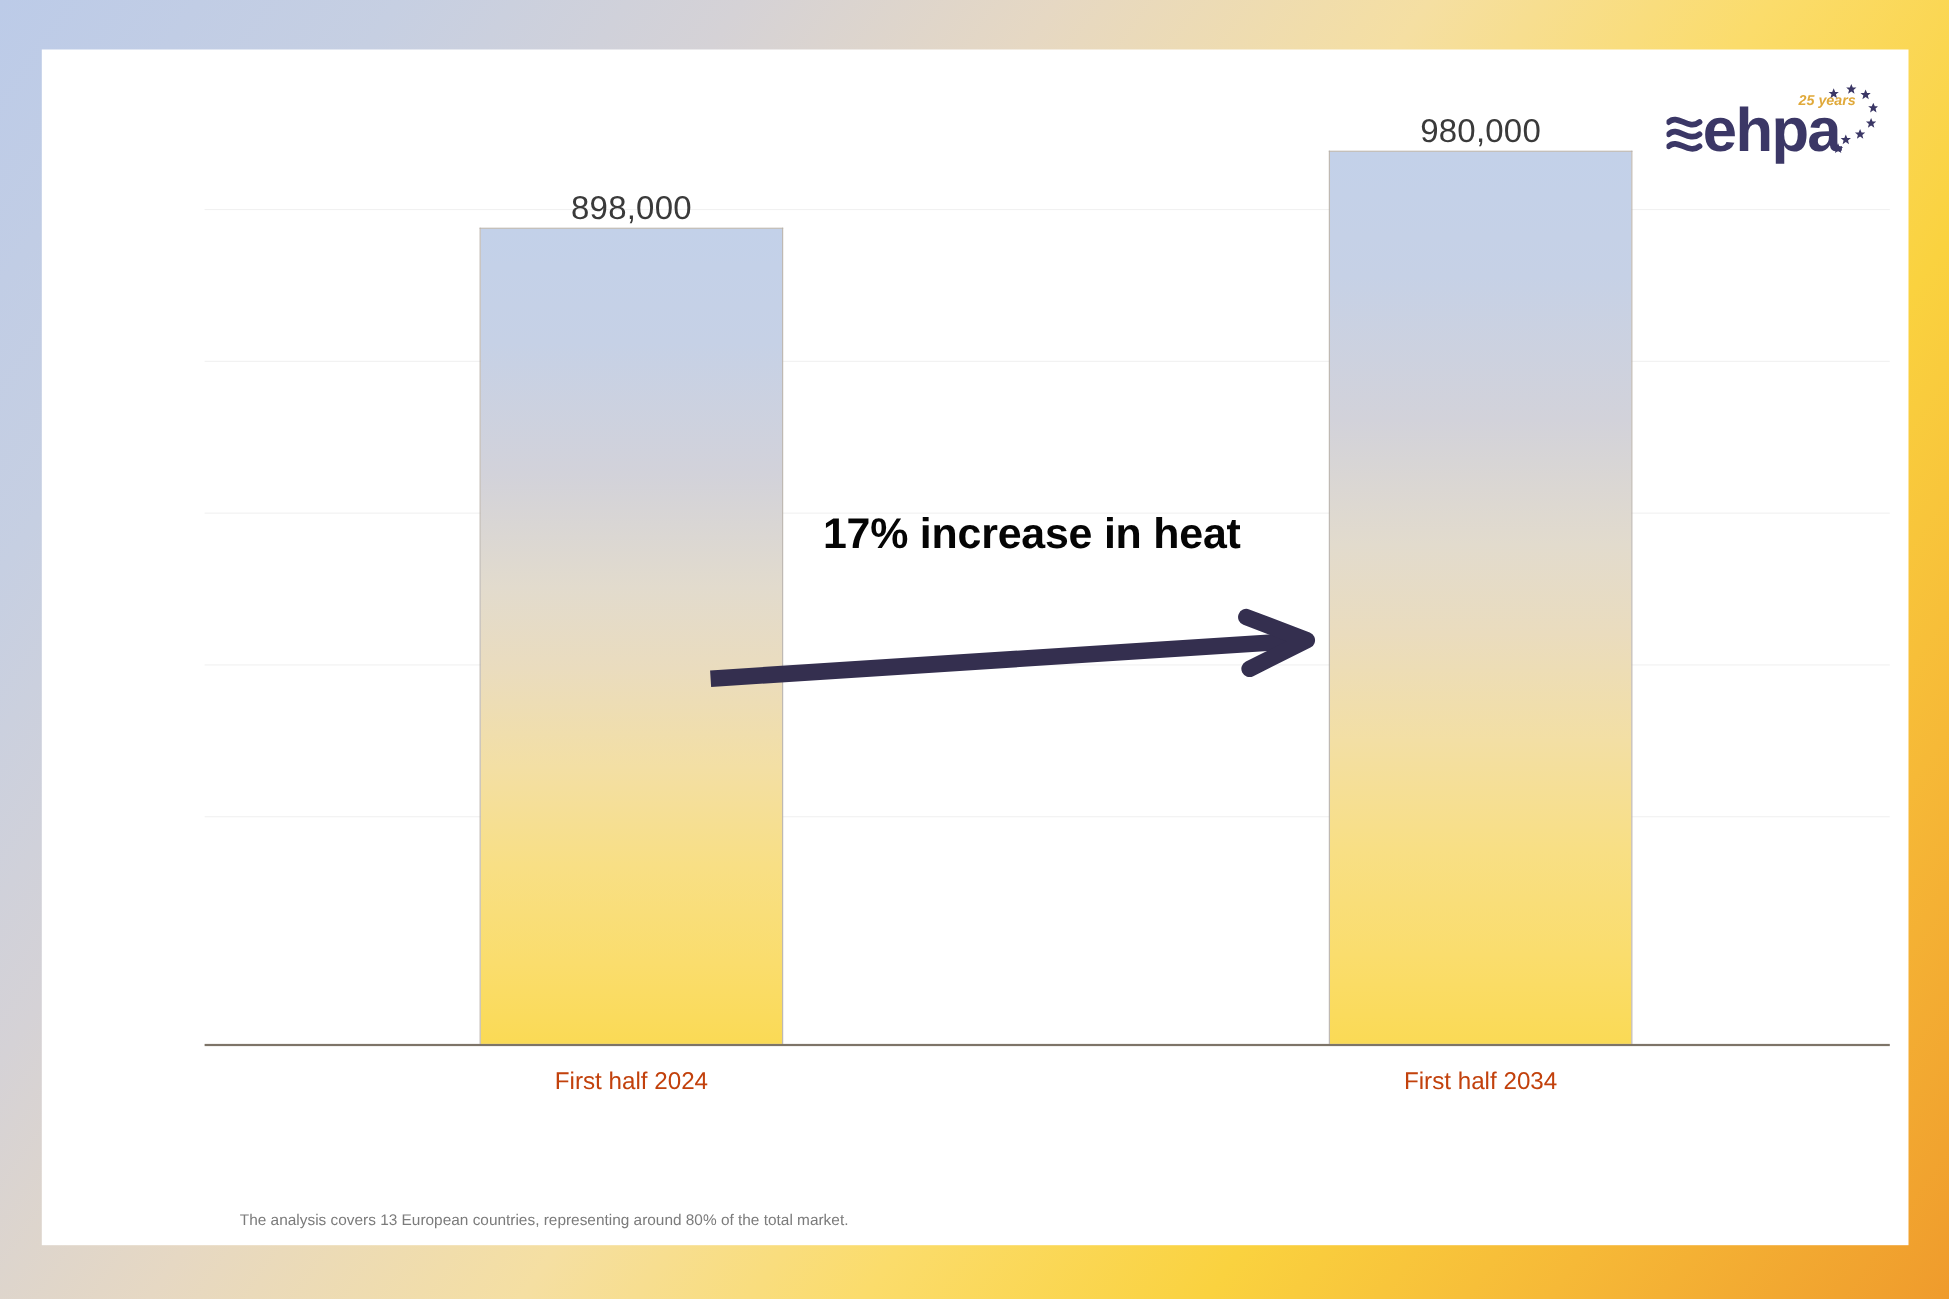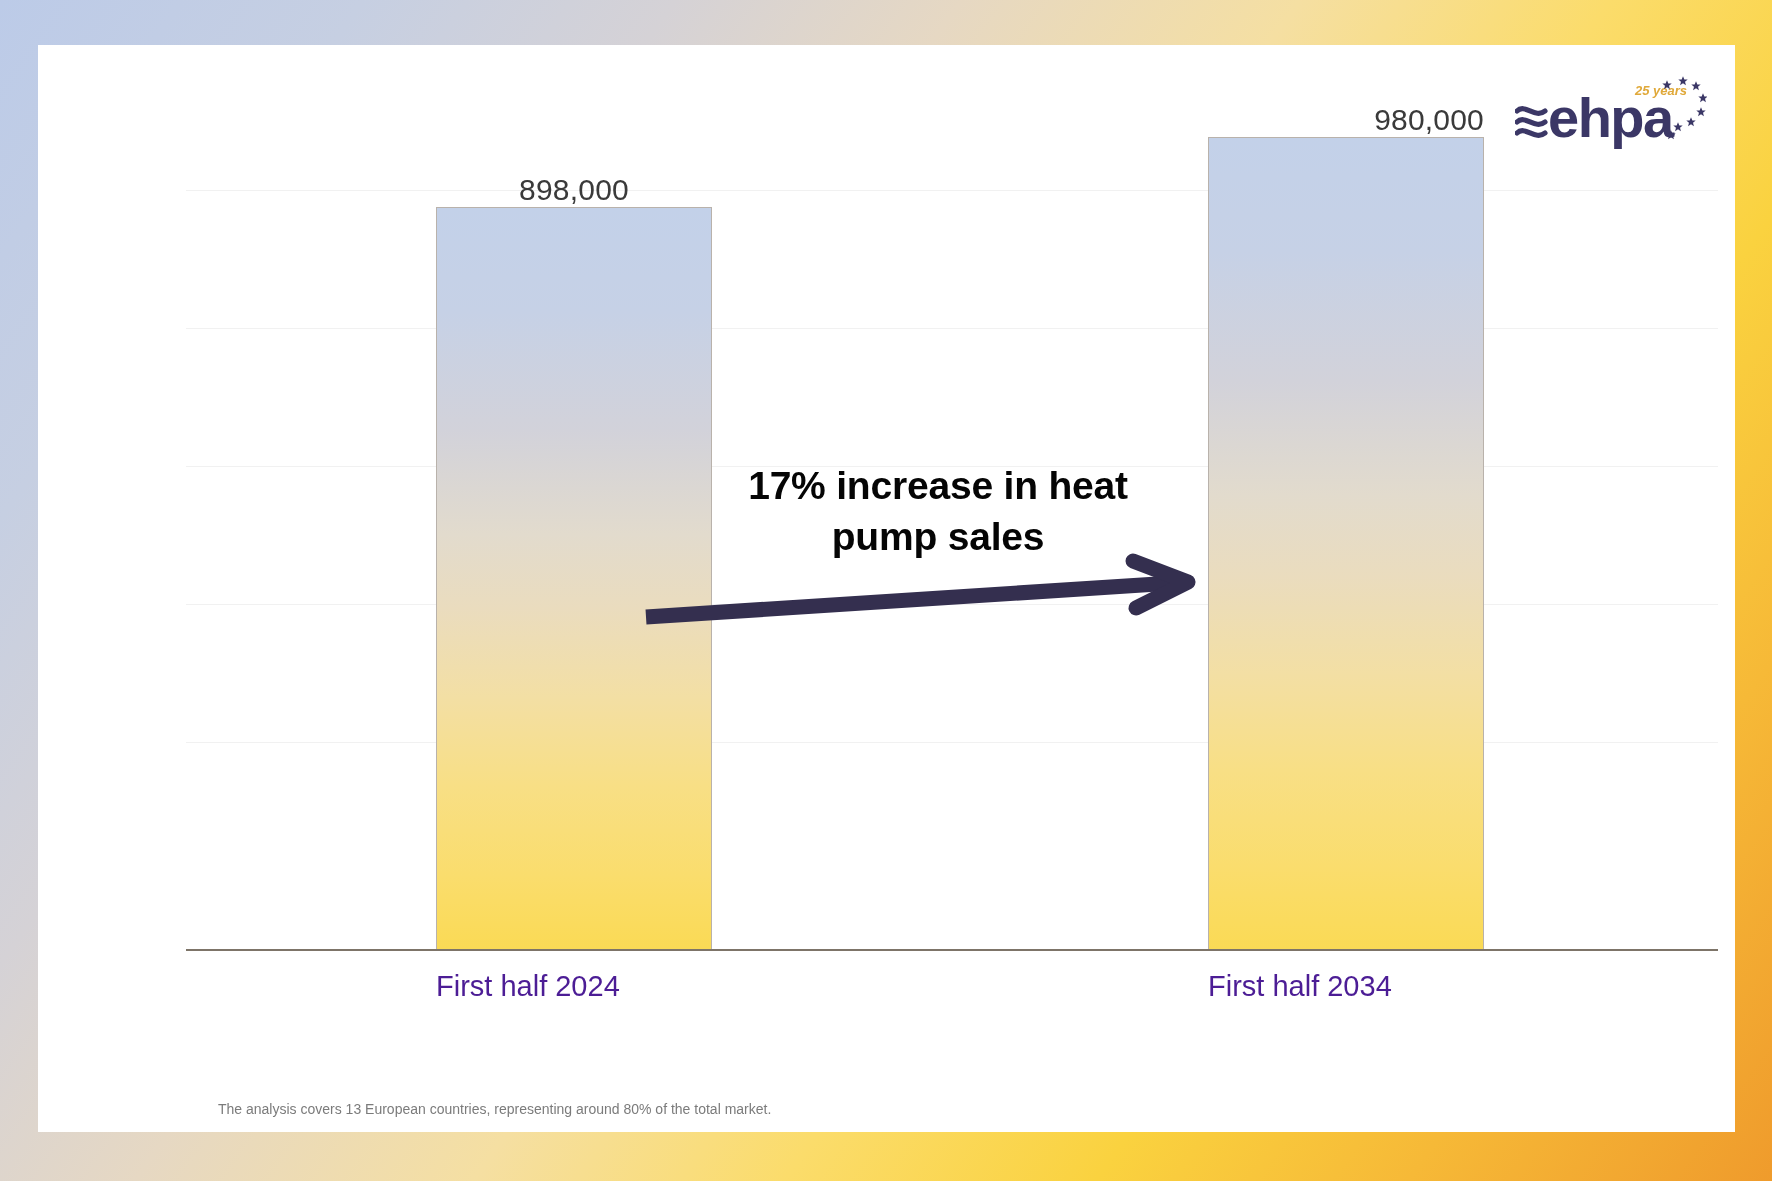--- a/index.html
+++ b/index.html
@@ -92,22 +92,23 @@
   .bar-value {
     position: absolute;
     text-align: center;
     color: #3a3a3a;
     font-size: 30px;
     letter-spacing: 0.2px;
     white-space: nowrap;
   }
   .cat-label {
     position: absolute;
-    color: #4c1d95;
-    font-size: 29px;
+    text-align: center;
+    color: #c2410c;
+    font-size: 22px;
     white-space: nowrap;
   }
 
   
   .callout {
     position: absolute;
     left: 690px;
     top: 415px;
     width: 420px;
     text-align: center;
@@ -188,31 +189,30 @@
       <div class="gridline" style="top:265px;"></div>
       <div class="gridline" style="top:403px;"></div>
       <div class="gridline" style="top:541px;"></div>
       <div class="gridline" style="top:679px;"></div>
       <div class="gridline" style="top:127px;"></div>
 
       <div class="bar" style="left:288px; width:276px; height:742px;"></div>
       <div class="bar-value" style="left:288px; width:276px; top:110px;">898,000</div>
 
       <div class="bar" style="left:1060px; width:276px; height:812px;"></div>
-      <div class="bar-value" style="left:1060px; width:276px; top:40px;text-align:right;">980,000</div>
+      <div class="bar-value" style="left:1060px; width:276px; top:40px;">980,000</div>
 
       <div class="axis-line"></div>
 
       <div class="cat-label" style="left:288px; width:276px; top:907px;">First half 2024</div>
       <div class="cat-label" style="left:1060px; width:276px; top:907px;">First half 2034</div>
     </div>
 
     <div class="callout">
       <div>17% increase in heat</div>
-      <div>pump sales</div>
     </div>
 
     <svg class="arrow-svg" viewBox="0 0 650 100" xmlns="http://www.w3.org/2000/svg">
       <line x1="18" y1="72" x2="545" y2="38" stroke="#342f4f" stroke-width="15" stroke-linecap="butt"></line>
       <polyline points="505,16 560,37 508,63" fill="none" stroke="#342f4f" stroke-width="15" stroke-linecap="round" stroke-linejoin="round"></polyline>
     </svg>
 
     <div class="footnote">The analysis covers 13 European countries, representing around 80% of the total market.</div>
 
   </div>

